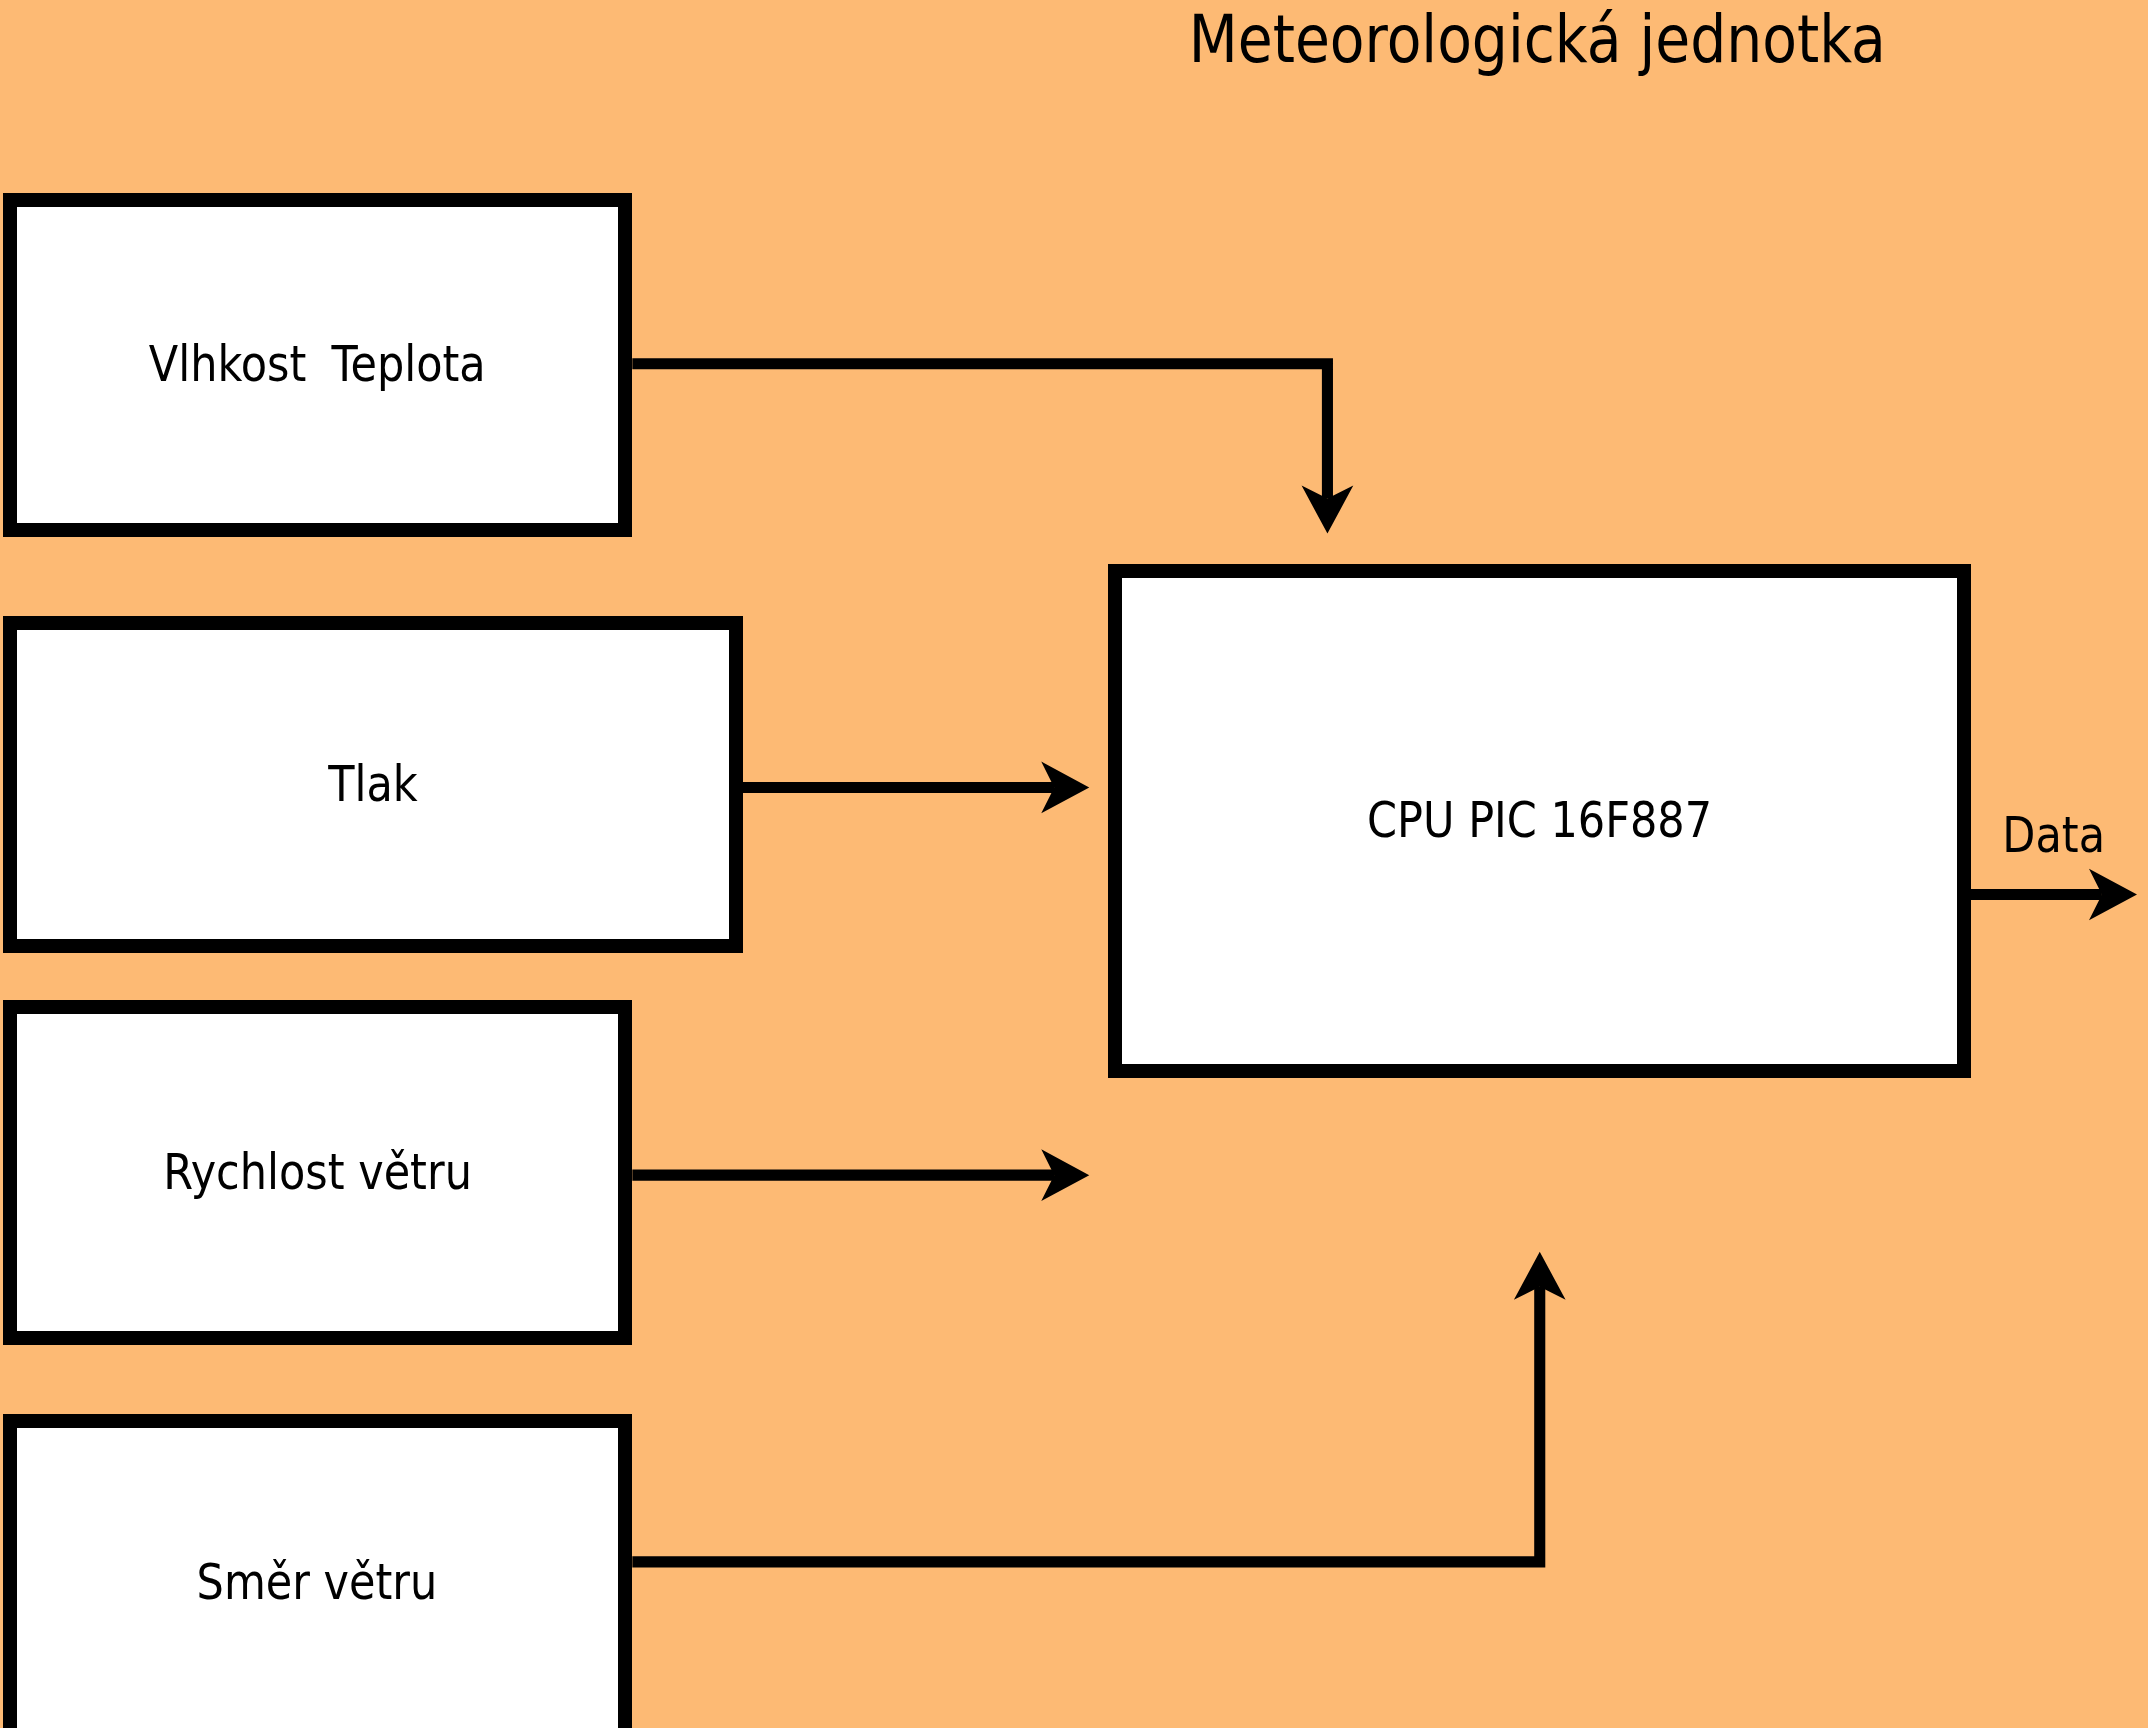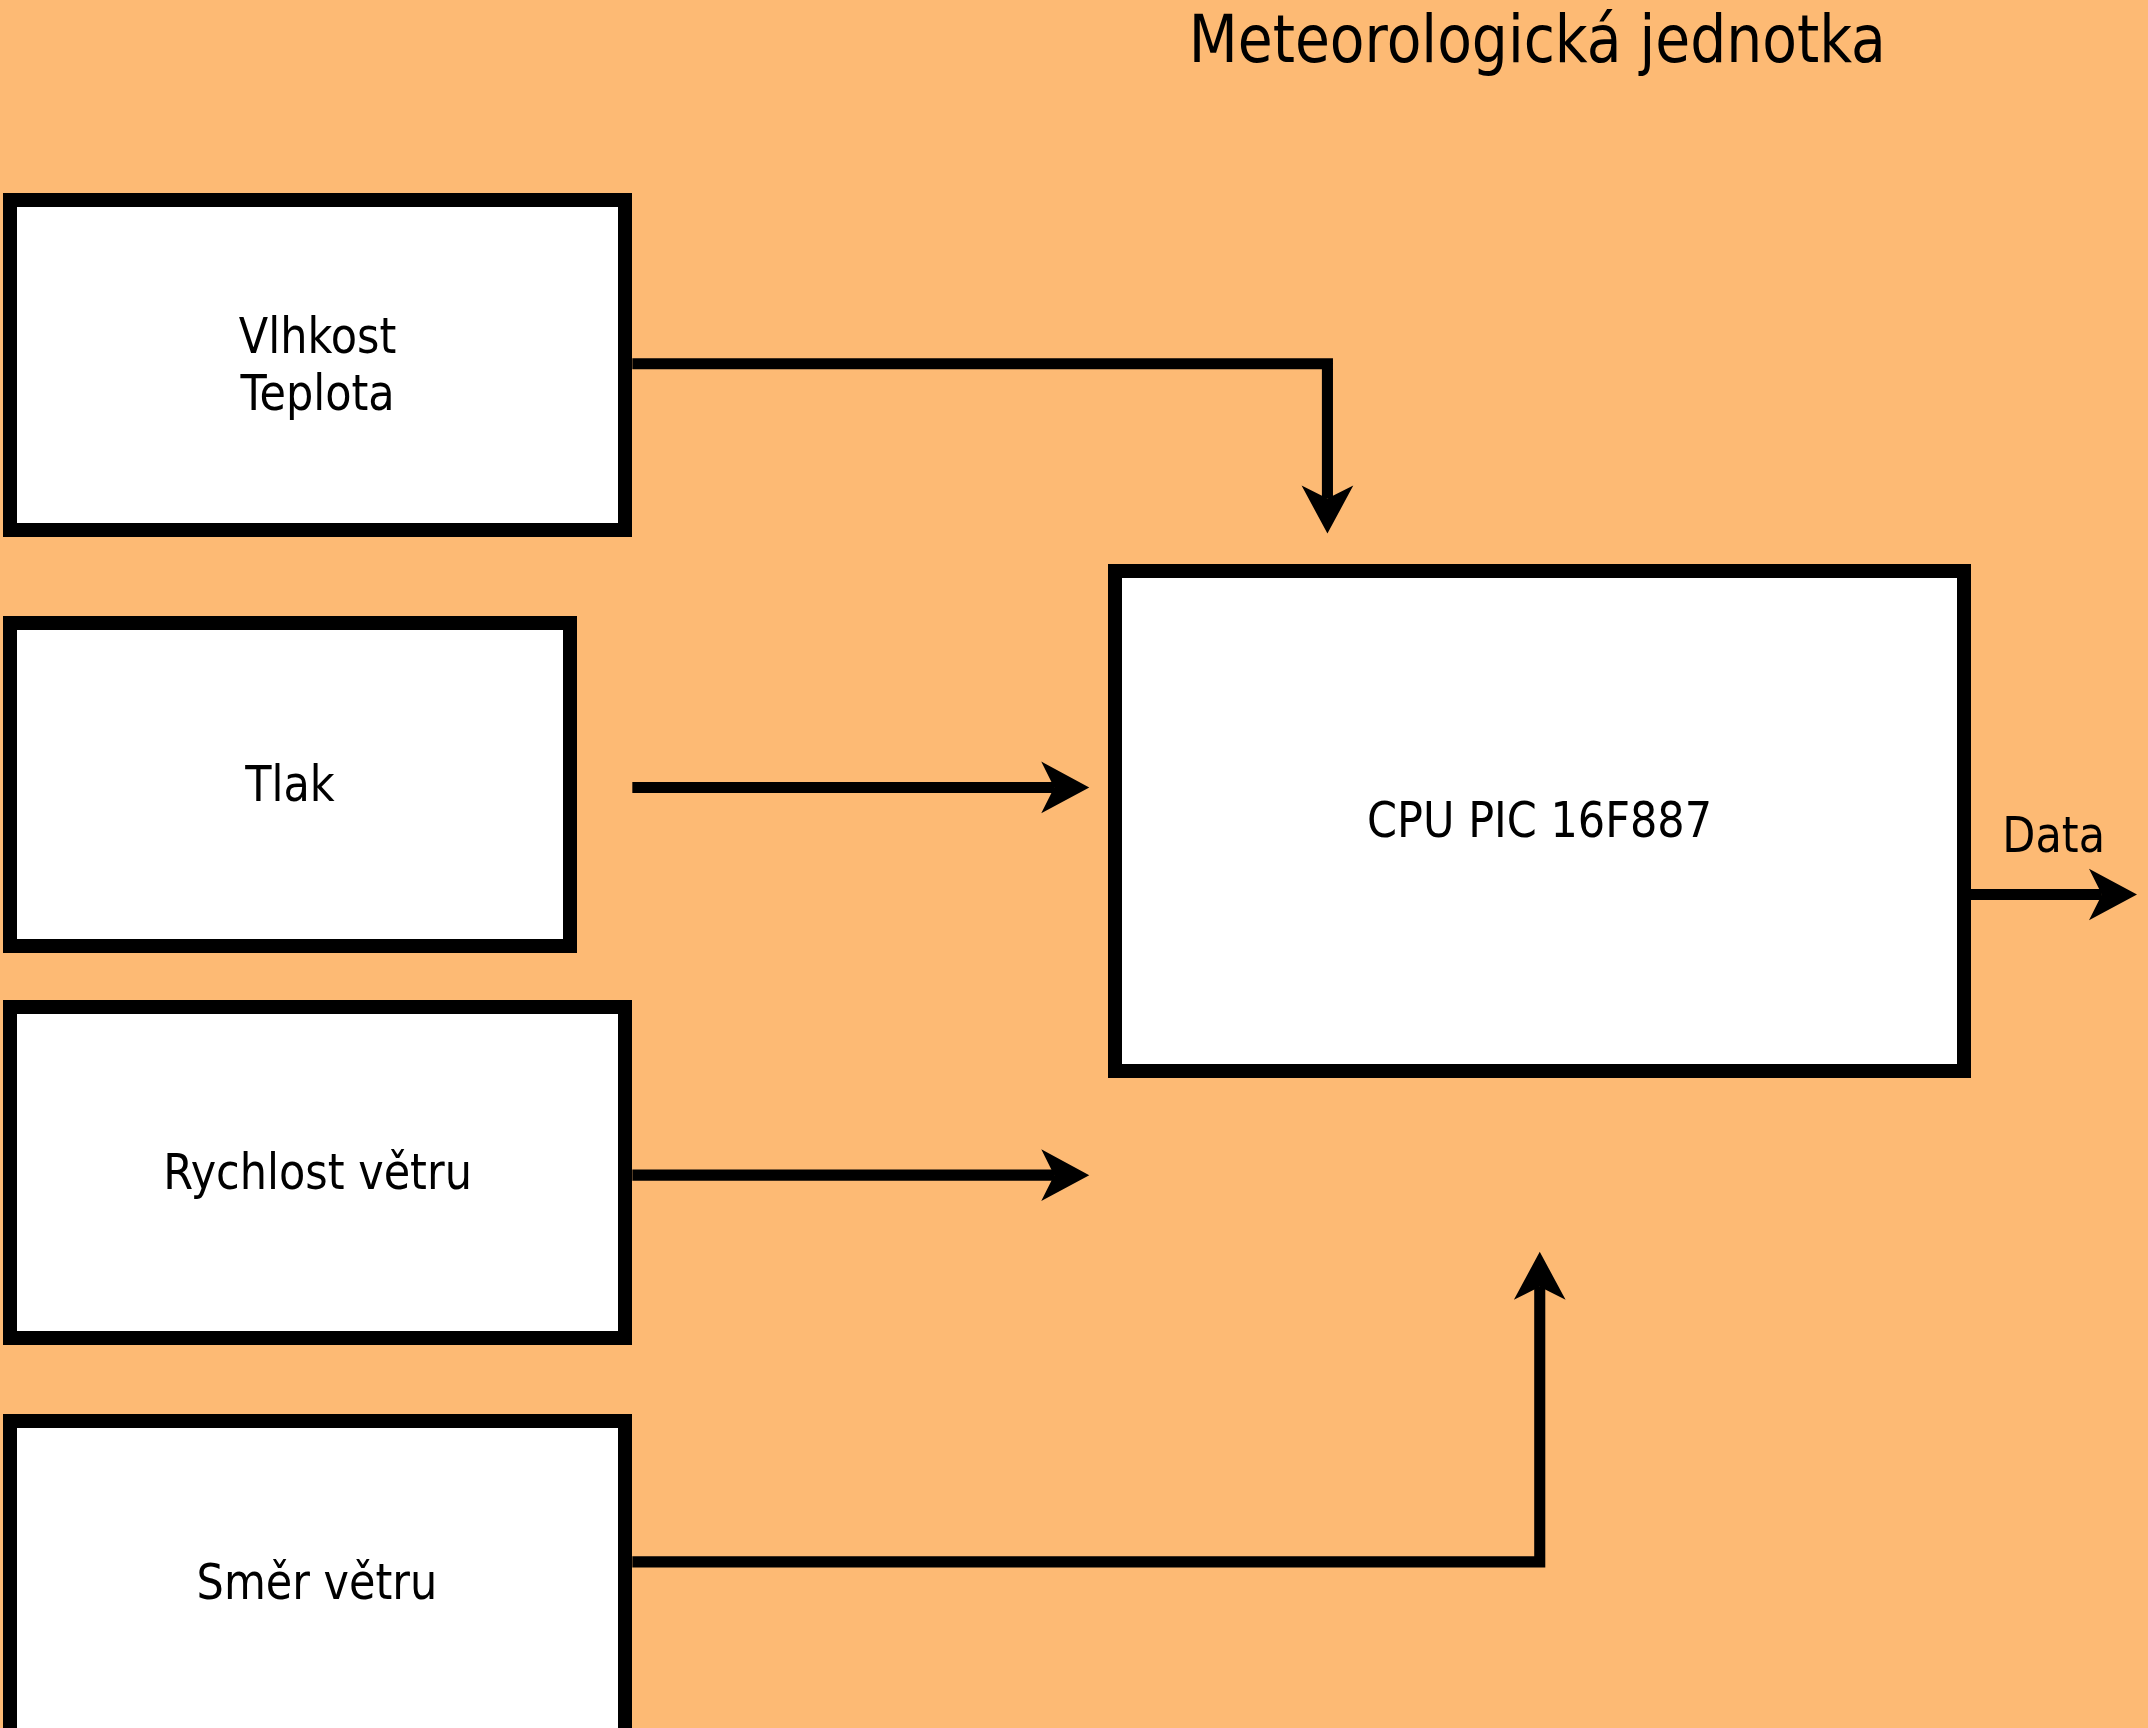--- a/index.html
+++ b/index.html
@@ -25,29 +25,29 @@
     font-size: 66px;
     line-height: 1.1;
     white-space: nowrap;
   }
   .block {
     position: absolute;
     box-sizing: border-box;
     border: 14.8px solid #000000;
     background: #ffffff;
     display: flex;
-    flex-direction: column;
+    flex-direction: row;
     align-items: center;
     justify-content: center;
     text-align: center;
     font-size: 50px;
     line-height: 1.15;
   }
   .block-humidity   { left: 2.8px;    top: 193px;  width: 629px; height: 344px; }
-  .block-pressure   { left: 2.8px;    top: 616px;  width: 574px; height: 337px; }
+  .block-pressure   { left: 2.8px;    top: 616px;  width: 740px; height: 337px; }
   .block-windspeed  { left: 2.8px;    top: 1000px; width: 629px; height: 345px; justify-content: center; }
   .block-winddir    { left: 2.8px;    top: 1414px; width: 629px; height: 338px; }
   .block-cpu        { left: 1108px; top: 564px;  width: 863px; height: 514px; }
   .cond {
     display: inline-block;
     transform: scaleX(0.86);
     transform-origin: 50% 50%;
     white-space: nowrap;
   }
   .wires {

